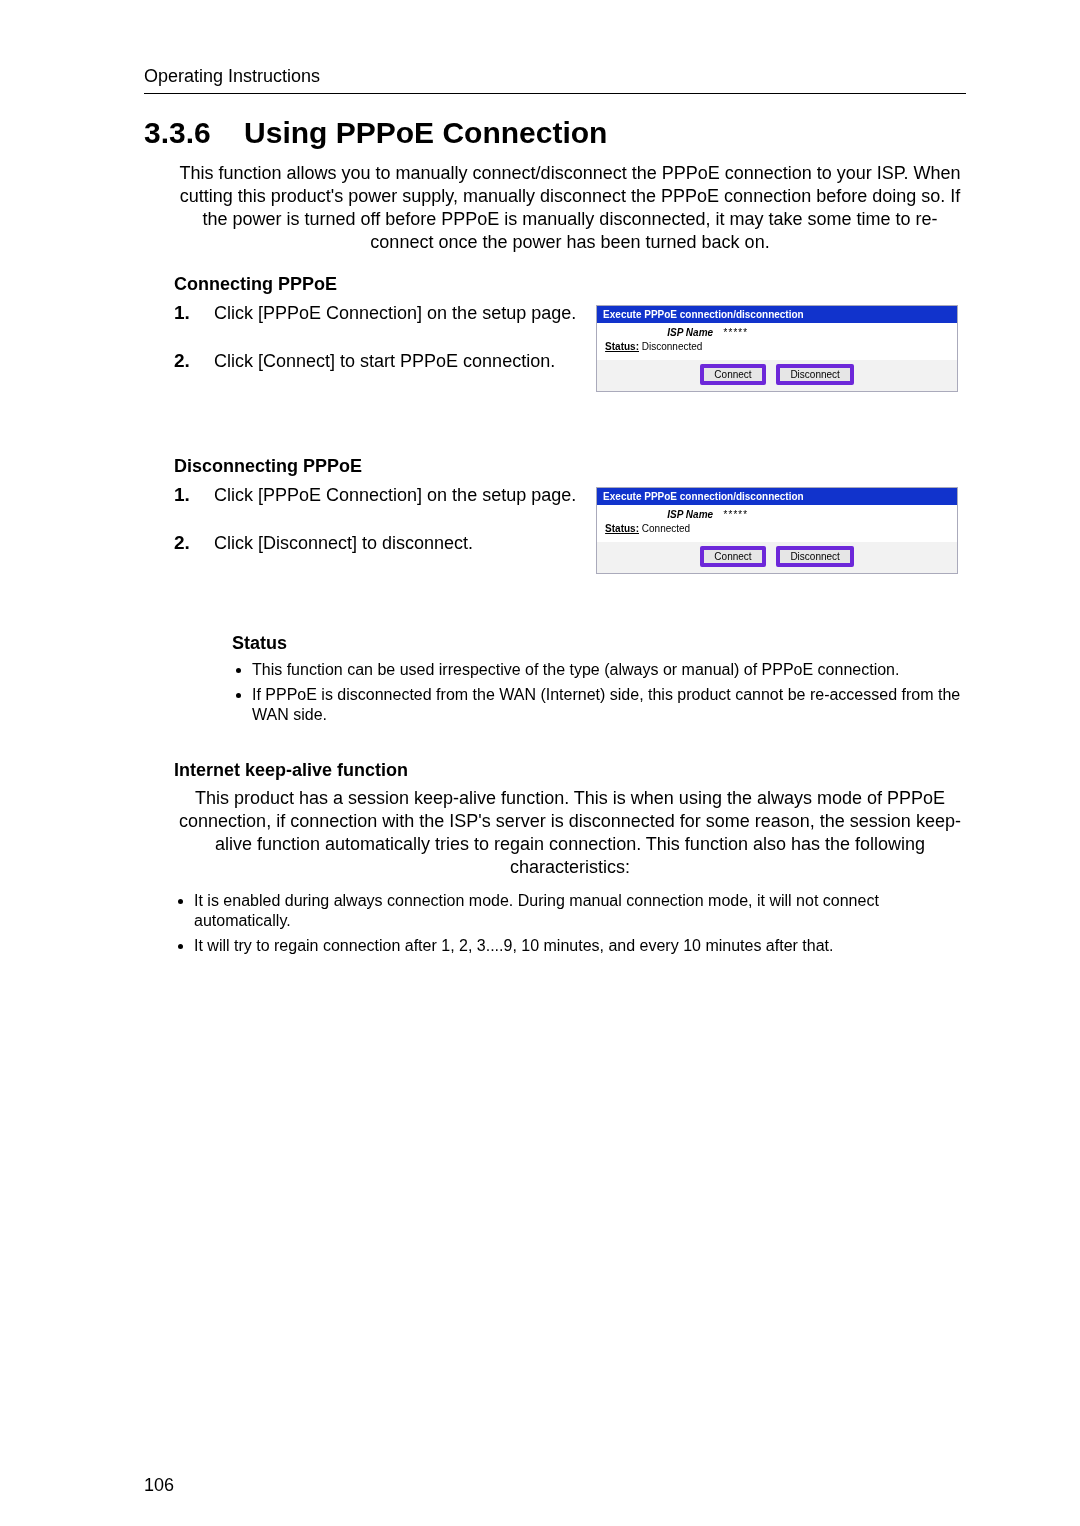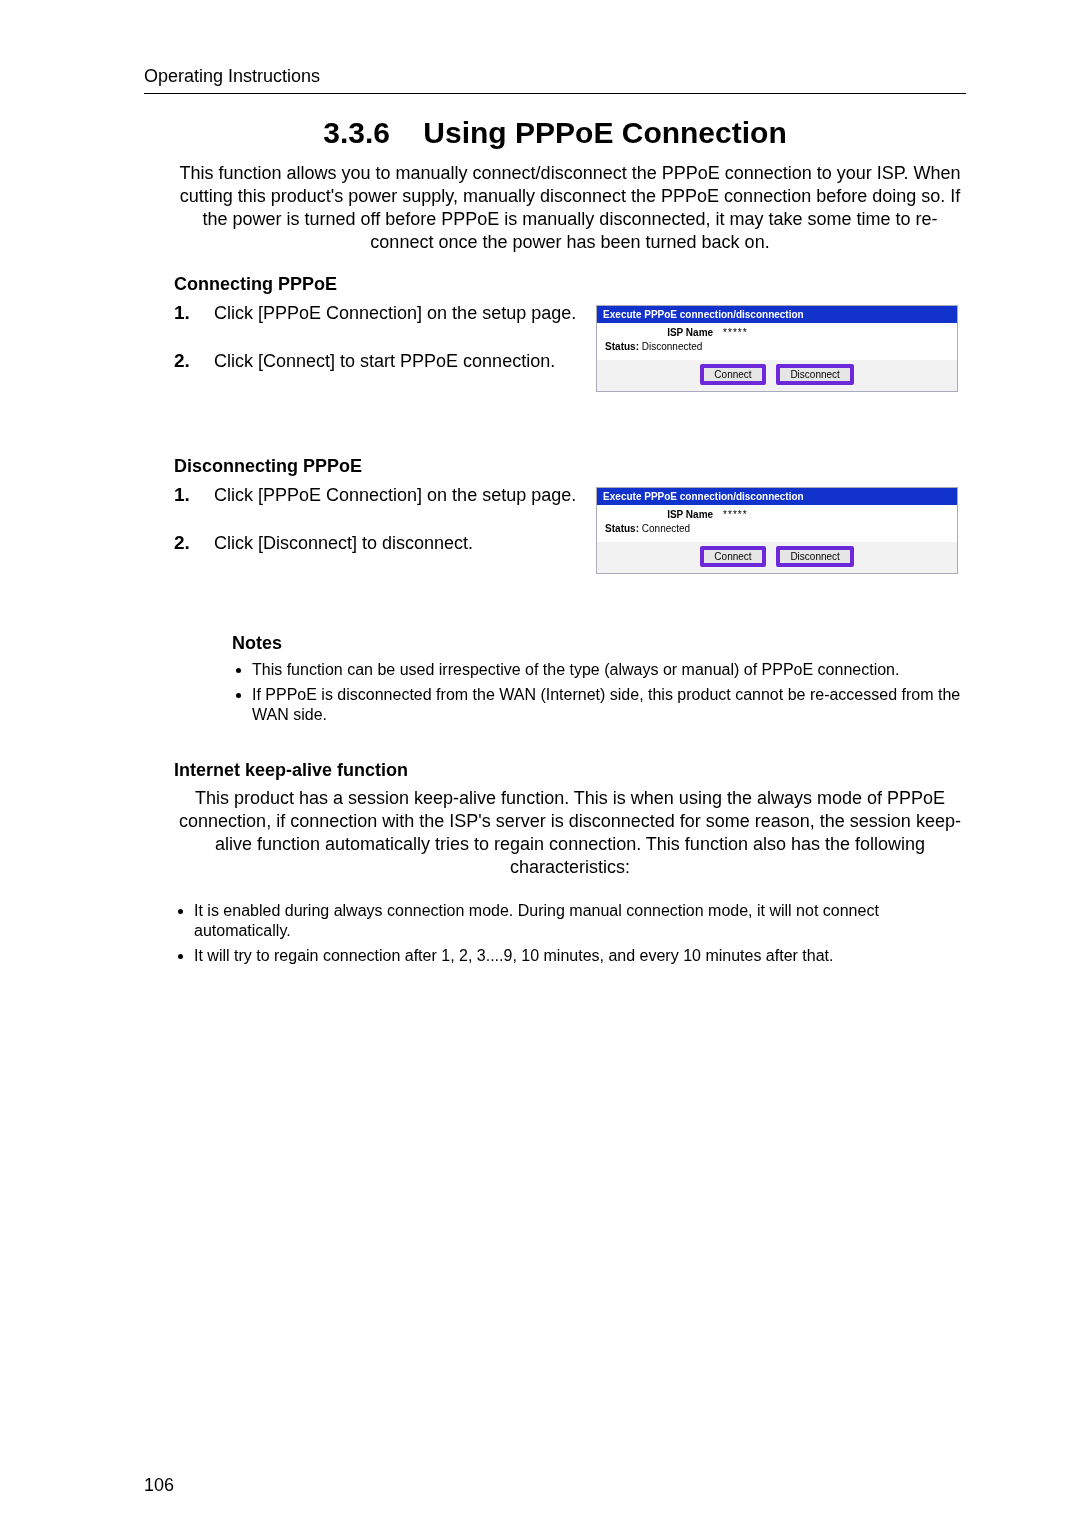--- a/index.html
+++ b/index.html
@@ -24,21 +24,20 @@
   }
   hr.rule {
     border: none;
     border-top: 1px solid #000;
     margin: 0 0 22px 0;
   }
   h1.section {
     font-size: 30px;
     font-weight: bold;
     margin: 18px 0 12px 0;
-    text-align: center;
   }
   .body-text {
     font-size: 18px;
     line-height: 1.28;
     margin: 0 0 20px 30px;
     text-align: center;
   }
 
   .sub-bold {
     font-size: 18px;
@@ -108,37 +107,38 @@
     font-size: 10px;
   }
   .panel-body {
     padding: 4px 6px 2px 6px;
     background: #fff;
   }
   .panel-row {
     display: flex;
     align-items: center;
     margin-bottom: 3px;
+    font-style: italic;
   }
   .panel-row .label {
     width: 110px;
     text-align: right;
     padding-right: 10px;
     font-weight: bold;
   }
   .panel-row .value {
     flex: 1;
     text-align: left;
     letter-spacing: 1px;
   }
   .panel .status-line {
     font-size: 10px;
     margin: 2px 0 6px 2px;
   }
-  .panel .status-line .stat-l { font-weight: bold; }
+  .panel .status-line .stat-l { font-weight: bold; text-decoration: underline; }
   .panel-buttons {
     text-align: center;
     padding: 4px 0 6px 0;
     background: #f2f2f2;
   }
   .panel-buttons button {
     font-size: 10px;
     padding: 1px 10px;
     margin: 0 4px;
     background: #e6e6e6;
@@ -236,29 +236,29 @@
         <div class="panel-buttons">
           <button>Connect</button>
           <button>Disconnect</button>
         </div>
       </div>
     </div>
   </div>
 
   <div style="height:28px"></div>
 
-  <div class="sub-bold" style="margin-left:88px">Notes</div>
+  <div class="sub-bold" style="margin-left:88px">Status</div>
   <ul class="bullets notes-list">
     <li>This function can be used irrespective of the type (always or manual) of PPPoE connection.</li>
     <li>If PPPoE is disconnected from the WAN (Internet) side, this product cannot be re-accessed from the WAN side.</li>
   </ul>
 
   <div style="height:8px"></div>
 
   <div class="sub-bold">Internet keep-alive function</div>
-  <p class="body-text" style="margin-bottom:22px">This product has a session keep-alive function. This is when using the always mode of PPPoE connection, if connection with the ISP's server is disconnected for some reason, the session keep-alive function automatically tries to regain connection. This function also has the following characteristics:</p>
+  <p class="body-text" style="margin-bottom:12px">This product has a session keep-alive function. This is when using the always mode of PPPoE connection, if connection with the ISP's server is disconnected for some reason, the session keep-alive function automatically tries to regain connection. This function also has the following characteristics:</p>
   <ul class="bullets">
     <li>It is enabled during always connection mode. During manual connection mode, it will not connect automatically.</li>
     <li>It will try to regain connection after 1, 2, 3....9, 10 minutes, and every 10 minutes after that.</li>
   </ul>
 
   <div class="page-num">106</div>
 </div>
 
 </body></html>

